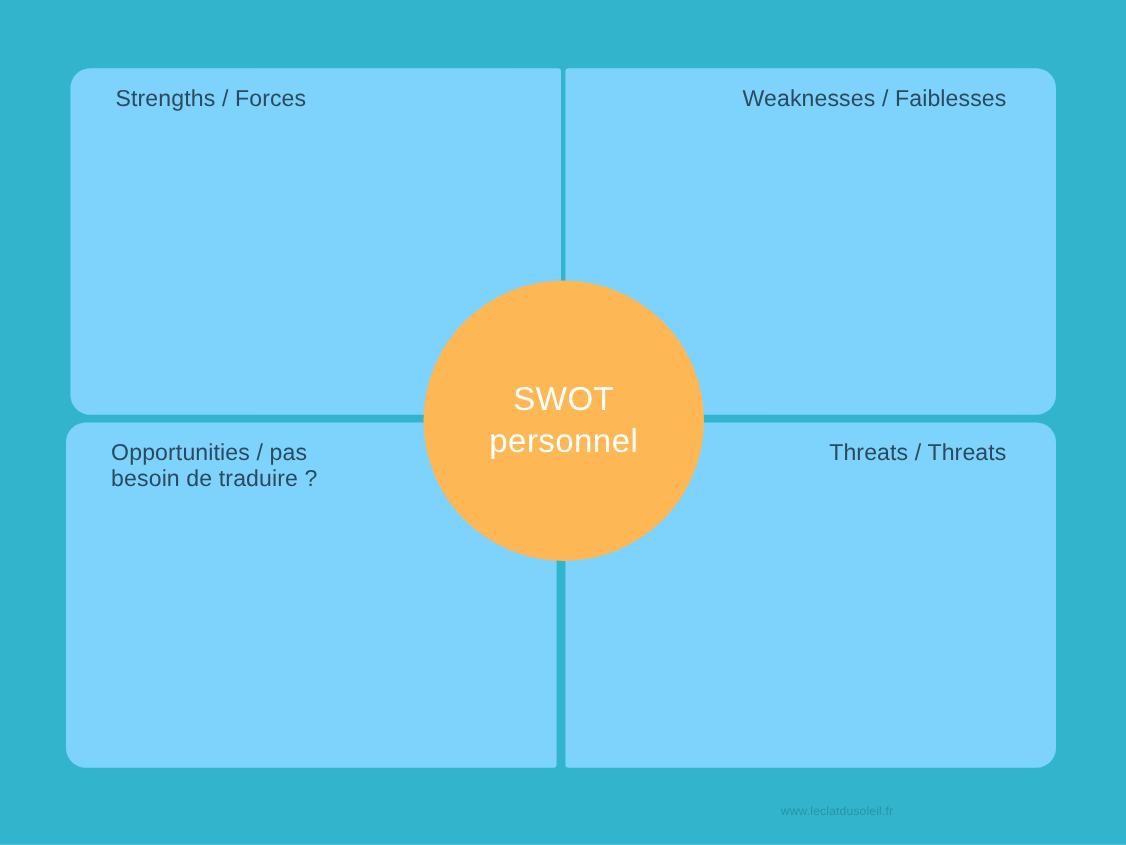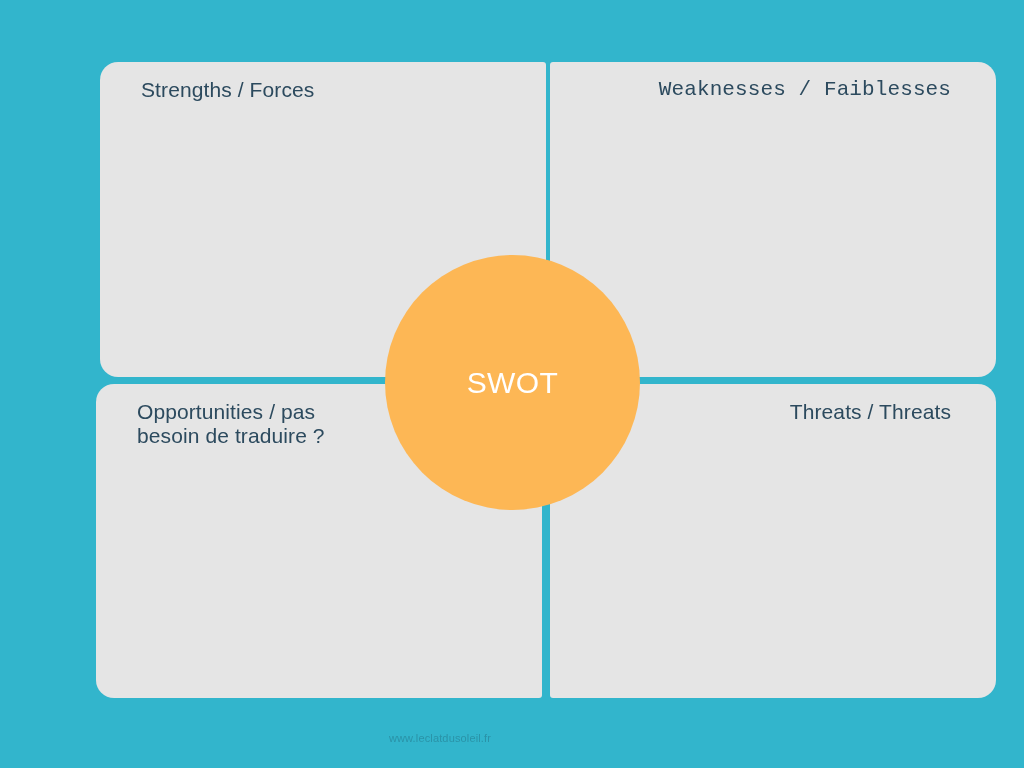--- a/index.html
+++ b/index.html
@@ -15,38 +15,36 @@
   #canvas {
     position: relative;
     width: 1024px;
     height: 768px;
     background: #32b5cc;
   }
 
   
   .panel {
     position: absolute;
-    background: #e5e5e5;
+    background: #7dd3fc;
     box-sizing: border-box;
-    margin-left: 36px;
   }
   #panel-strengths {
     left: 64px;
     top: 62px;
     width: 446px;
     height: 315px;
     border-radius: 18px 3px 3px 18px;
   }
   #panel-weaknesses {
     left: 514px;
     top: 62px;
     width: 446px;
     height: 315px;
     border-radius: 3px 18px 18px 3px;
-    font-family: Liberation Mono, monospace;
   }
   #panel-opportunities {
     left: 60px;
     top: 384px;
     width: 446px;
     height: 314px;
     border-radius: 18px 3px 3px 18px;
   }
   #panel-threats {
     left: 514px;
@@ -98,25 +96,24 @@
     letter-spacing: 0.4px;
     text-align: center;
   }
 
   
   #footer {
     position: absolute;
     left: 0;
     top: 732px;
     width: 812px;
-    text-align: center;
+    text-align: right;
     color: #2a93a8;
     font-size: 11px;
     letter-spacing: 0.15px;
-    padding-left: 34px;
   }
 </style>
 </head>
 <body>
 
 <div id="canvas">
 
   <div class="panel" id="panel-strengths">
     <div class="quad-title left">Strengths / Forces</div>
   </div>
@@ -129,17 +126,18 @@
     <div class="quad-title left">Opportunities / pas
 besoin de traduire ?</div>
   </div>
 
   <div class="panel" id="panel-threats">
     <div class="quad-title right">Threats / Threats</div>
   </div>
 
   <div id="center-circle">
     <div class="circle-line">SWOT</div>
+    <div class="circle-line">personnel</div>
   </div>
 
   <div id="footer">www.leclatdusoleil.fr</div>
 
 </div>
 
 </body></html>

